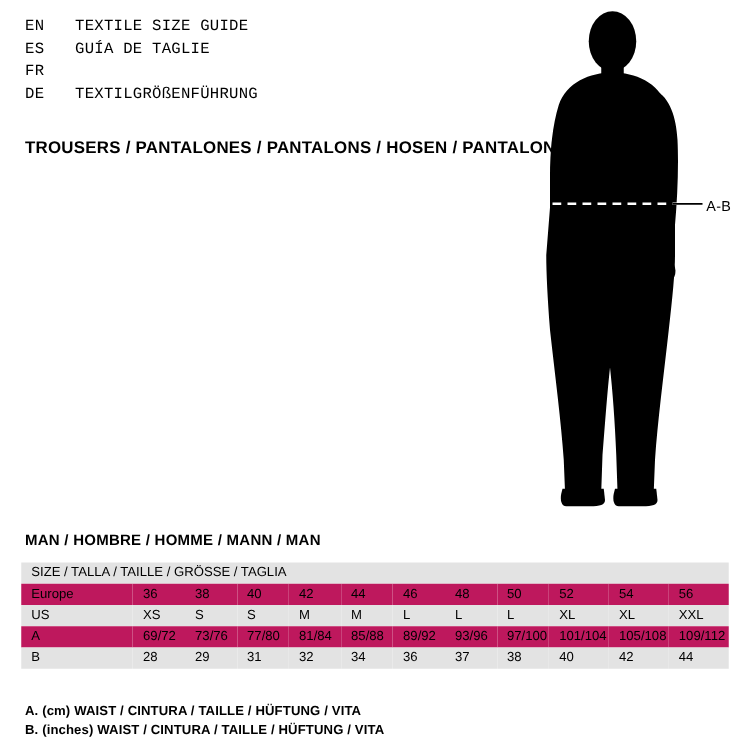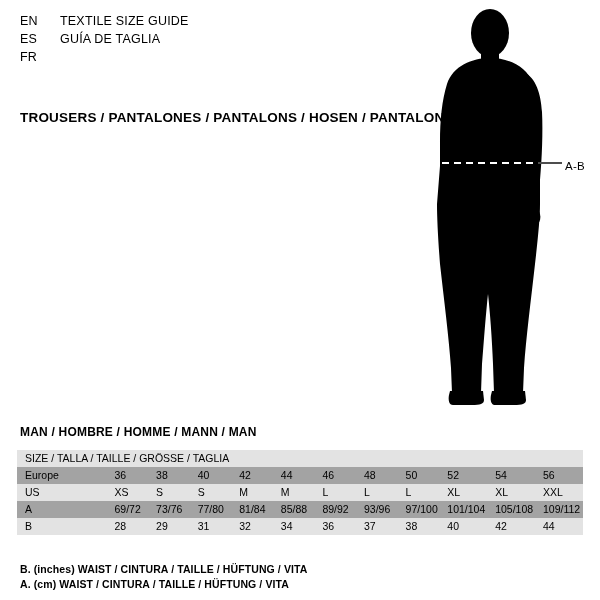--- a/index.html
+++ b/index.html
@@ -17,20 +17,21 @@
     height: 600px;
     background: #ffffff;
   }
 
   
   .lang-block {
     position: absolute;
     left: 20px;
     top: 14px;
     width: 400px;
+    font-family: Liberation Mono, monospace;
   }
   .lang-row {
     display: flex;
     align-items: baseline;
     height: 18px;
     font-size: 12.5px;
     letter-spacing: 0.2px;
   }
   .lang-code {
     width: 40px;
@@ -90,21 +91,21 @@
     font-size: 10.5px;
   }
   table.size-table td {
     padding: 2px 0 2px 8px;
     height: 16px;
     line-height: 13px;
     white-space: nowrap;
     vertical-align: middle;
   }
   table.size-table tr.shaded td { background: #e3e3e3; }
-  table.size-table tr.plain td { background: #a3a3a3; }
+  table.size-table tr.plain td { background: #be185d; }
   td.label-col { width: 86px; }
   td.val-col { width: 40px; }
   td.val-col-wide { width: 46px; }
 
   
   .notes {
     position: absolute;
     left: 20px;
     top: 562px;
     font-size: 10.5px;
@@ -119,24 +120,28 @@
 
 <div id="page">
 
   <div class="lang-block">
     <div class="lang-row">
       <span class="lang-code">EN</span>
       <span class="lang-title">TEXTILE SIZE GUIDE</span>
     </div>
     <div class="lang-row">
       <span class="lang-code">ES</span>
-      <span class="lang-title">GUÍA DE TAGLIA</span>
+      <span class="lang-title">GUÍA DE TAGLIE</span>
     </div>
     <div class="lang-row">
       <span class="lang-code">FR</span>
+    </div>
+    <div class="lang-row">
+      <span class="lang-code">DE</span>
+      <span class="lang-title">TEXTILGRÖßENFÜHRUNG</span>
     </div>
   </div>
 
   <div class="section-title">TROUSERS / PANTALONES / PANTALONS / HOSEN / PANTALONI</div>
 
   <div class="figure-wrap">
     <svg width="175" height="400" viewBox="0 0 175 400" xmlns="http://www.w3.org/2000/svg">
 
       <ellipse cx="70" cy="25" rx="19" ry="24" fill="#000000"></ellipse>
 
@@ -252,17 +257,17 @@
         <td class="val-col">37</td>
         <td class="val-col">38</td>
         <td class="val-col-wide">40</td>
         <td class="val-col-wide">42</td>
         <td class="val-col-wide">44</td>
       </tr>
     </tbody>
   </table>
 
   <div class="notes">
+    <div>A. (cm) WAIST / CINTURA / TAILLE / HÜFTUNG / VITA</div>
     <div>B. (inches) WAIST / CINTURA / TAILLE / HÜFTUNG / VITA</div>
-    <div>A. (cm) WAIST / CINTURA / TAILLE / HÜFTUNG / VITA</div>
   </div>
 
 </div>
 
 </body></html>

